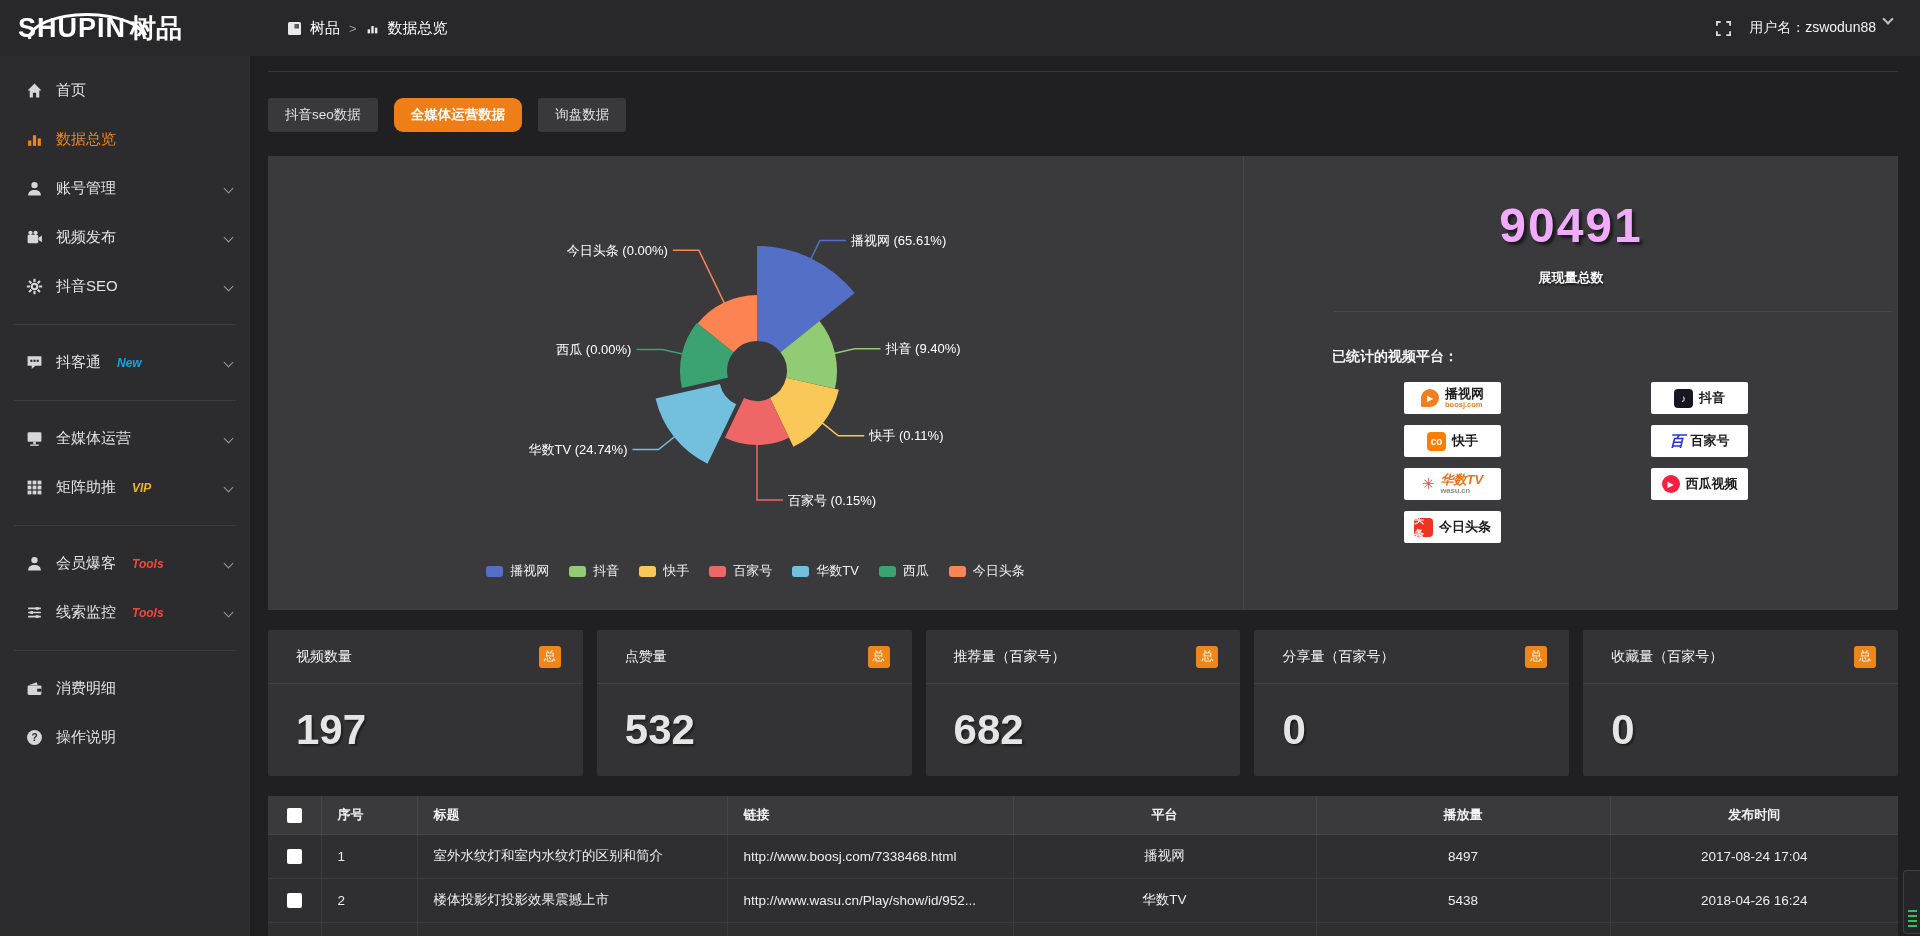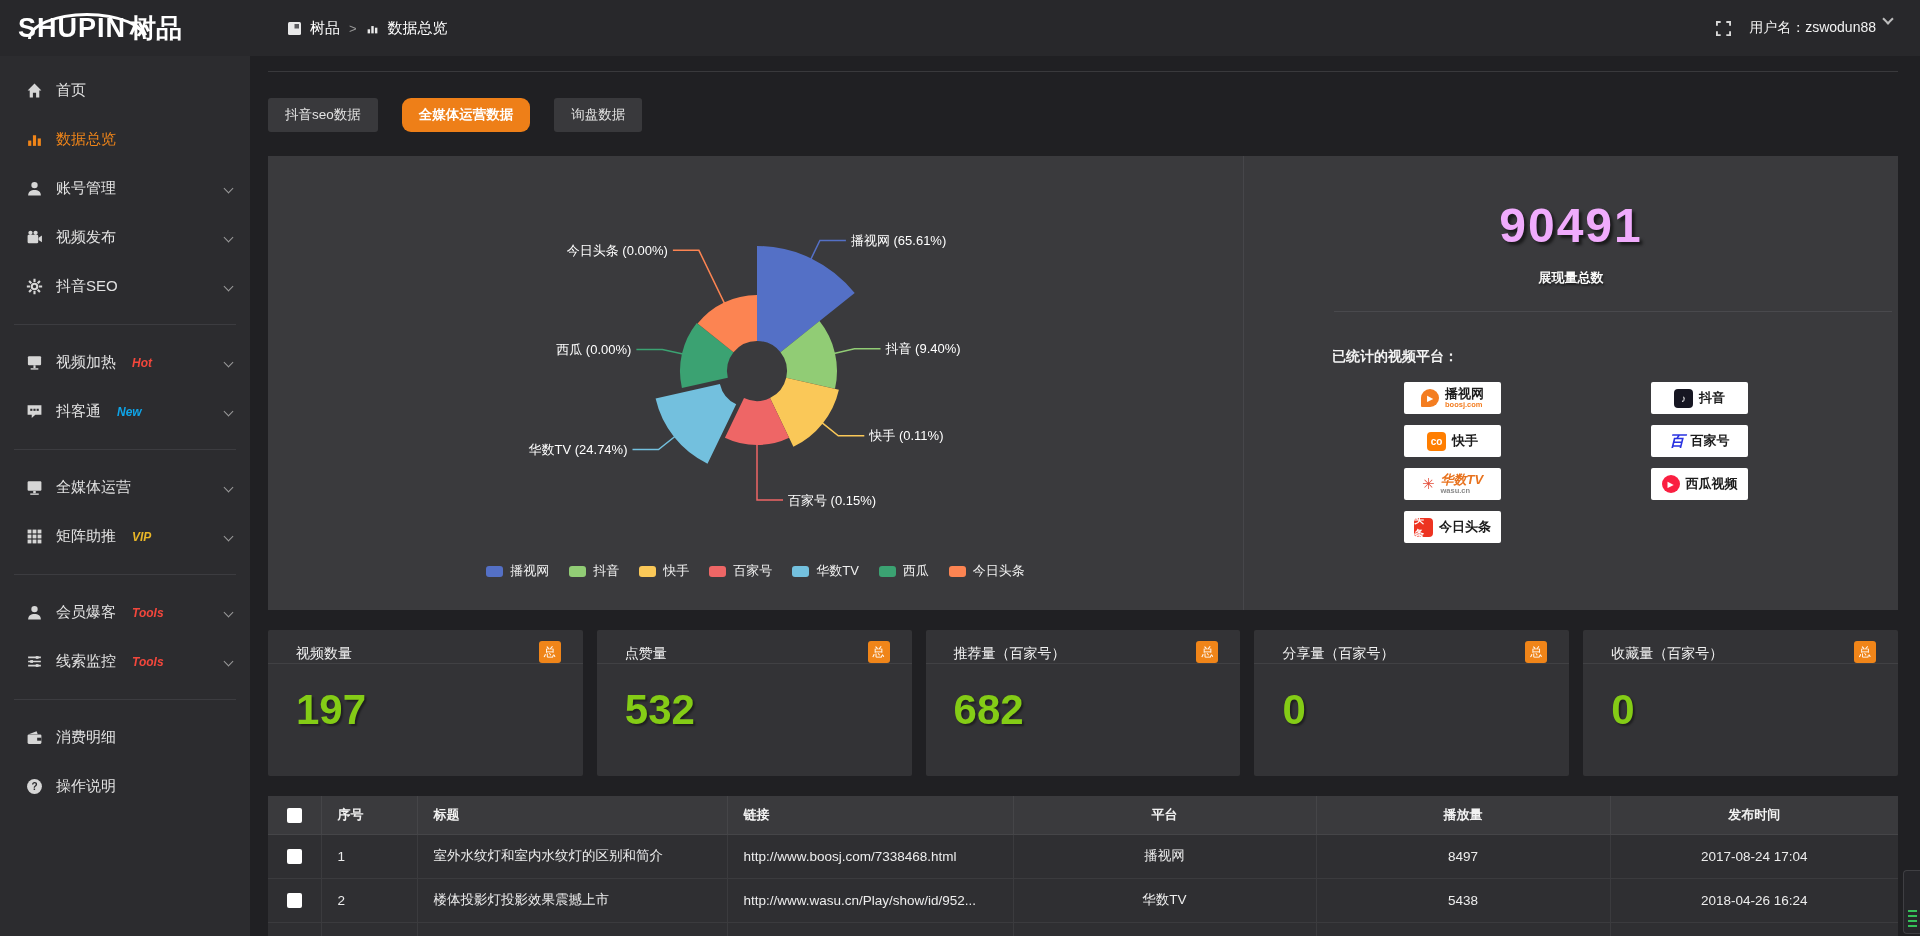--- a/index.html
+++ b/index.html
@@ -26,21 +26,21 @@
   .side-item { height:49px; display:flex; align-items:center; padding:0 18px 0 26px; cursor:pointer; color:#e2e2e2; }
   .side-item .s-ic { width:17px; height:17px; margin-right:13px; color:#d6d6d6; flex:none; }
   .side-item .s-label { font-size:15px; }
   .side-item.active, .side-item.active .s-ic { color:#f08519; }
   .mini-badge { font-size:12px; font-weight:bold; font-style:italic; margin-left:16px; }
   .side-chev { margin-left:auto; width:7px; height:7px; border-right:1.6px solid #9a9a9a; border-bottom:1.6px solid #9a9a9a; transform:rotate(45deg); }
   .side-divider { border-top:1px solid #3c3c40; margin:13px 14px; }
 
   .content { flex:1; padding:0 22px 0 18px; position:relative; }
   .content-rule { border-top:1px solid #39393c; margin-top:15px; }
-  .tabs { display:flex; gap:24px; margin-top:26px; }
+  .tabs { display:flex; gap:16px; margin-top:26px; }
   .tab { height:34px; padding:0 17px; display:flex; align-items:center; background:#39393c; color:#e3e3e3;
     font-size:13.5px; border-radius:3px; cursor:pointer; }
   .tab.active { background:#ee7f18; color:#fff; font-weight:bold;border-radius:9px; }
 
   .chart-panel { margin-top:24px; height:454px; background:#3a3a3d; display:flex; }
   .panel-left { width:975px; position:relative; flex:none; }
   .panel-left svg { position:absolute; inset:0; }
   .pie-legend { position:absolute; left:0; right:0; bottom:30px; display:flex; justify-content:center; gap:20px; align-items:center; }
   .lg-item { display:flex; align-items:center; gap:7px; font-size:13px; color:#f0f0f0; cursor:pointer; }
   .lg-chip { width:17px; height:11px; border-radius:3px; }
@@ -59,26 +59,26 @@
   .p-badge b { color:#1b1b1b; font-size:13px; }
   .p-sub { font-size:7.5px; font-weight:bold; line-height:1; }
   .p-col2 { display:flex; flex-direction:column; line-height:1.05; }
   .pl-sq { width:19px; height:19px; border-radius:4px; color:#fff; display:flex; align-items:center; justify-content:center;
     font-size:10px; font-weight:bold; flex:none; }
   .pl-round { width:18px; height:18px; border-radius:50%; color:#fff; display:flex; align-items:center; justify-content:center;
     font-size:8px; flex:none; }
 
   .stat-cards { display:flex; gap:14px; margin-top:20px; }
   .card { flex:1; height:146px; background:#333336; border-radius:2px; }
-  .card-head { height:34px; display:flex; align-items:flex-end; justify-content:space-between;
+  .card-head { height:54px; display:flex; align-items:center; justify-content:space-between;
     padding:0 22px 0 28px; border-bottom:1px solid #414144; }
   .card-title { font-size:14px; color:#f2f2f2; }
   .badge-total { width:22px; height:22px; background:#f08519; border-radius:3px; color:#fff; font-size:12px;
     display:flex; align-items:center; justify-content:center; cursor:pointer; }
-  .card-value { display:block; padding:22px 0 0 28px; font-size:42px; font-weight:bold; color:#84cc16;
+  .card-value { display:block; padding:22px 0 0 28px; font-size:42px; font-weight:bold; color:#e5e5e5;
     text-shadow:2px 2px 2px rgba(0,0,0,.4); }
 
   .data-table { width:100%; border-collapse:collapse; margin-top:20px; background:#2f2f32; table-layout:fixed; }
   .data-table th { background:#3a3a3d; height:38px; font-size:13px; font-weight:bold; color:#f2f2f2;
     border:1px solid #454548; border-top:none; }
   .data-table td { height:44px; font-size:13.5px; color:#ededed; border:1px solid #3b3b3e;
     white-space:nowrap; overflow:hidden; text-overflow:ellipsis; }
   .data-table th:first-child, .data-table td:first-child { border-left:none; }
   .data-table th:last-child, .data-table td:last-child { border-right:none; }
   .al { text-align:left; padding-left:16px; }
@@ -170,30 +170,20 @@
         <span class="s-ic"><svg class="" width="17" height="17" viewBox="0 0 16 16" fill="currentColor">
             <circle cx="8" cy="8" r="2.6" fill="none" stroke="currentColor" stroke-width="2"></circle>
             <g stroke="currentColor" stroke-width="2">
               <path d="M8 .8v3M8 12.2v3M.8 8h3M12.2 8h3M2.9 2.9l2.1 2.1M11 11l2.1 2.1M2.9 13.1 5 11M11 5l2.1-2.1"></path>
             </g>
           </svg></span>
         <span class="s-label">抖音SEO</span>
         <span class="side-chev"></span>
       </div>
       <div class="side-divider"></div>
-      <div class="side-item">
-        <span class="s-ic"><svg class="" width="17" height="17" viewBox="0 0 16 16" fill="currentColor">
-            <rect x="1.8" y="2" width="12.4" height="8.6" rx="1"></rect>
-            <rect x="7" y="10.6" width="2" height="2.6"></rect>
-            <rect x="4.4" y="13.4" width="7.2" height="1.3"></rect>
-          </svg></span>
-        <span class="s-label">视频加热</span>
-        <span class="mini-badge" style="color:#f3473c">Hot</span>
-        <span class="side-chev"></span>
-      </div>
       <div class="side-item">
         <span class="s-ic"><svg class="" width="17" height="17" viewBox="0 0 16 16" fill="currentColor">
             <path d="M1.5 2h13v9H8.8l-3.4 3.2V11H1.5z"></path>
             <g fill="#2c2c2f">
               <rect x="4" y="5.4" width="2" height="2"></rect>
               <rect x="7" y="5.4" width="2" height="2"></rect>
               <rect x="10" y="5.4" width="2" height="2"></rect>
             </g>
           </svg></span>
         <span class="s-label">抖客通</span>

